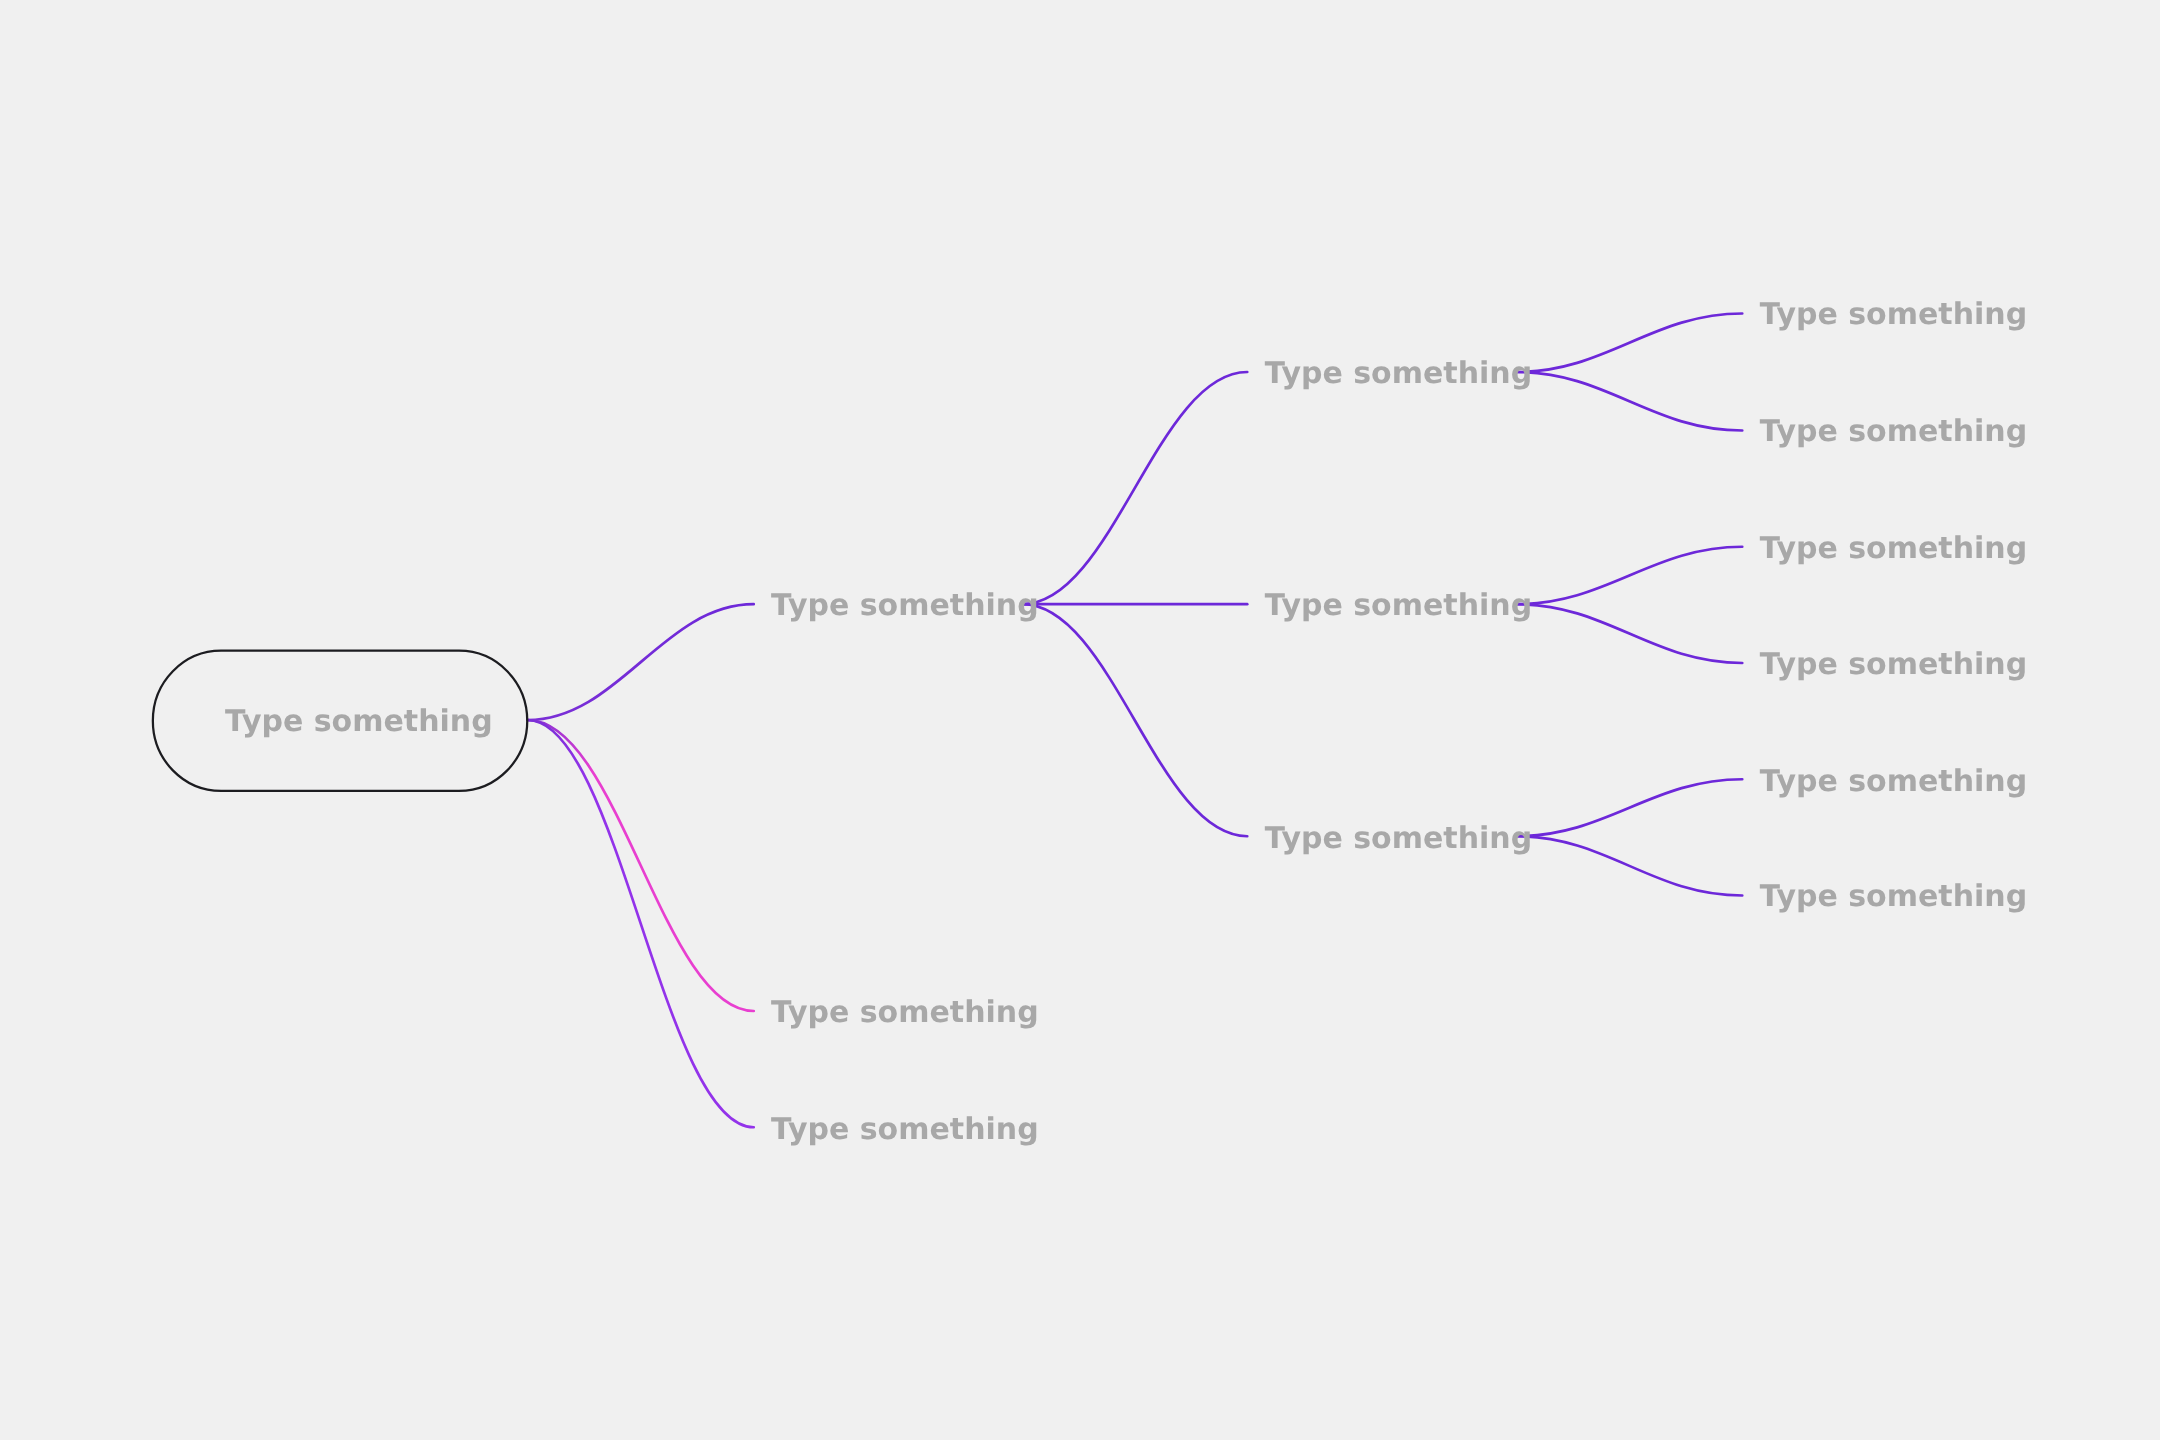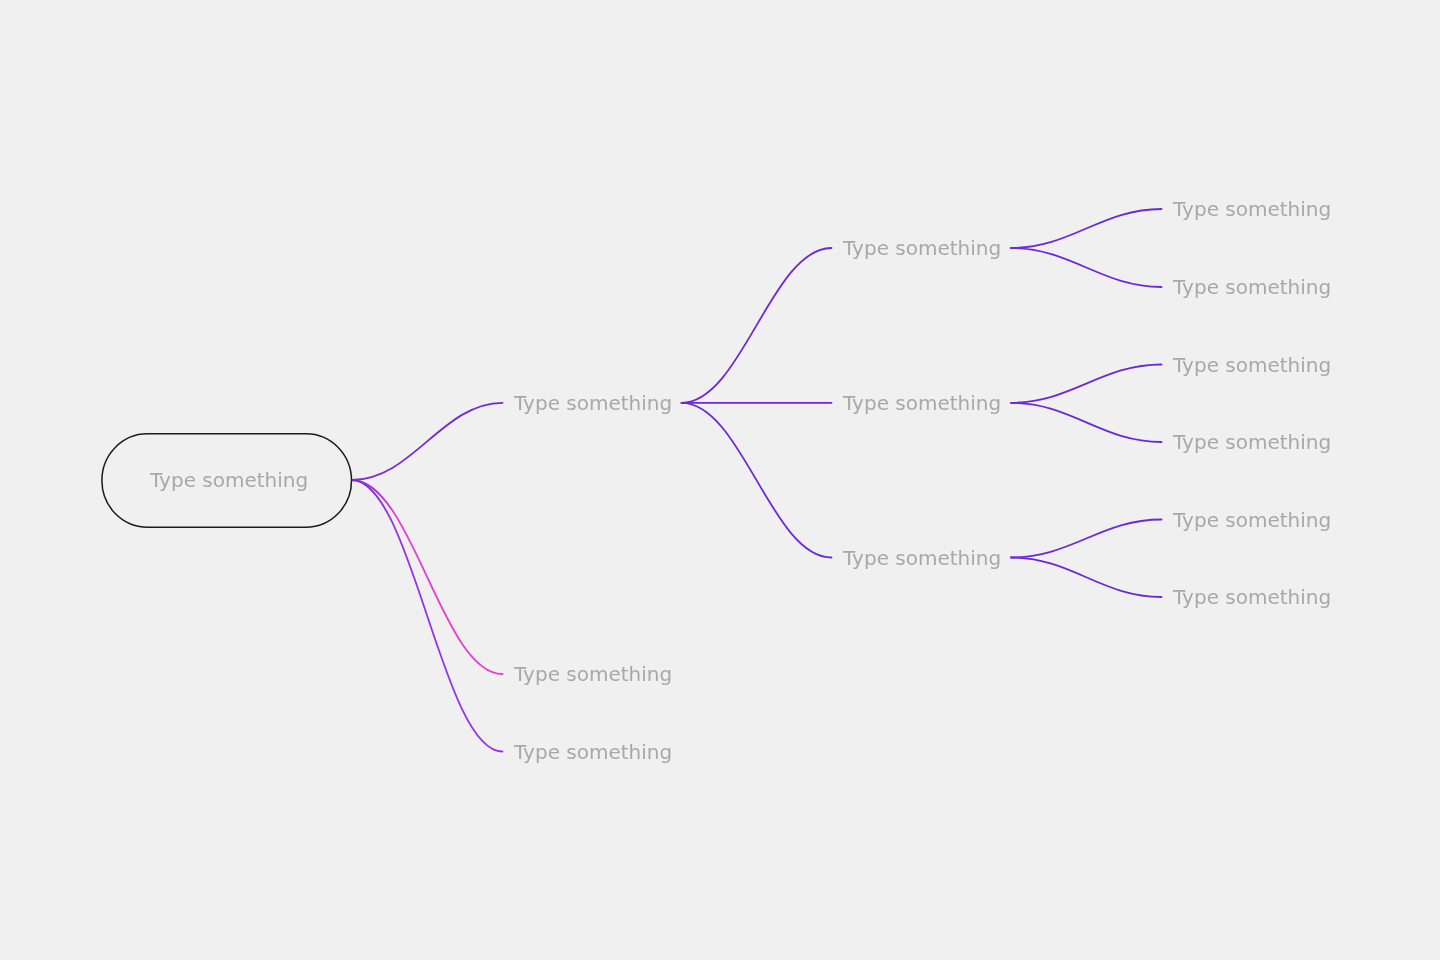--- a/index.html
+++ b/index.html
@@ -13,20 +13,21 @@
   #board{position:relative;width:1440px;height:960px;}
   #edge-layer{position:absolute;left:0;top:0;width:1440px;height:960px;}
   .node-label{
     position:absolute;
     will-change:transform;
     transform:translateZ(0);
     color:#a8a8a8;
     font-size:20px;
     line-height:20px;
     white-space:nowrap;
+    font-weight:bold;
   }
   #root-node{
     position:absolute;
     box-sizing:border-box;
     background:transparent;
   }
   .edge{fill:none;stroke-linecap:round;}
 </style>
 </head>
 <body>

